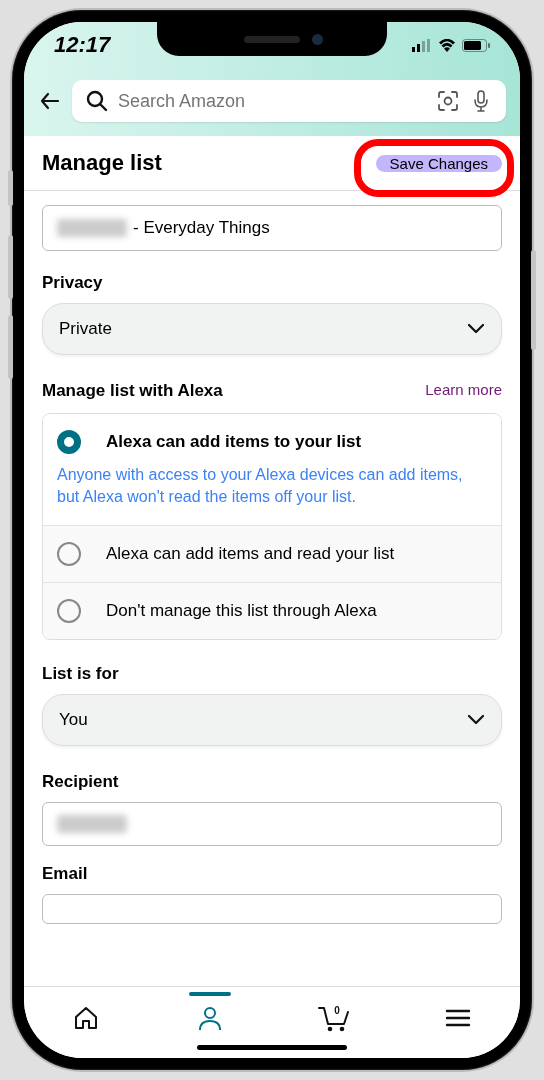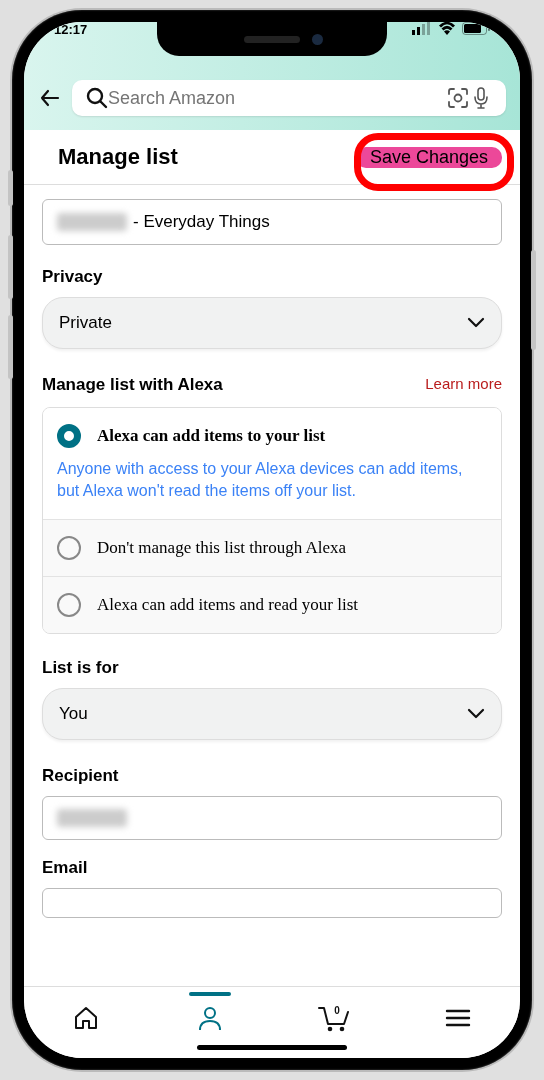--- a/index.html
+++ b/index.html
@@ -55,66 +55,68 @@
     align-items: center;
     gap: 40px;
   }
   .notch .speaker { width: 56px; height: 7px; background: #222; border-radius: 4px; }
   .notch .camera { width: 11px; height: 11px; background: #1a2a40; border-radius: 50%; position: absolute; right: 64px; }
   .status-bar {
     height: 50px;
     background: linear-gradient(90deg, #d9f5ee, #a7e5d7);
     display: flex;
     justify-content: space-between;
-    align-items: flex-start;
+    align-items: center;
     padding: 0 30px 4px 30px;
-    font-size: 13px;
+    font-size: 22px;
     font-weight: 600;
+    font-style: italic;
   }
   .status-icons { display: flex; gap: 6px; align-items: center; }
   .search-header {
     background: linear-gradient(90deg, #d9f5ee, #a7e5d7);
     padding: 8px 14px 14px 14px;
     display: flex;
     align-items: center;
     gap: 10px;
   }
   .back-arrow { font-size: 25px; font-weight: 300; }
   .search-box {
     flex: 1;
     background: #fff;
     border-radius: 10px;
-    height: 36px;
+    height: 42px;
     display: flex;
     align-items: center;
     padding: 0 14px;
+    gap: 10px;
     box-shadow: 0 1px 2px rgba(0,0,0,0.1);
   }
   .search-box input {
     flex: 1;
     border: none;
     outline: none;
     font-size: 18px;
     color: #555;
   }
   .page-header {
     display: flex;
     justify-content: space-between;
     align-items: center;
     padding: 14px 18px;
     border-bottom: 1px solid #ddd;
     position: relative;
   }
-  .page-title { font-size: 22px; font-weight: 700; margin-left: 16px; }
+  .page-title { font-size: 22px; font-weight: 700; }
   .save-btn {
-    background: #ec4899;
+    background: #c4b5fd;
     border: none;
     border-radius: 10px;
     padding: 0 14px;
-    font-size: 18px;
+    font-size: 15px;
     font-weight: 500;
   }
   .highlight-ring {
     position: absolute;
     border: 7px solid #ff0000;
     border-radius: 24px;
     right: 6px;
     top: 3px;
     width: 160px;
     height: 58px;
@@ -151,34 +153,34 @@
     justify-content: space-between;
     align-items: center;
     margin-bottom: 26px;
     box-shadow: 0 2px 3px rgba(0,0,0,0.06);
   }
   .alexa-header {
     display: flex;
     justify-content: space-between;
     margin-bottom: 12px;
   }
-  .learn-more { color: #b91c1c; font-size: 15px; }
+  .learn-more { color: #701a75; font-size: 15px; }
   .radio-group {
     border: 1px solid #ddd;
     border-radius: 8px;
     overflow: hidden;
     margin-bottom: 24px;
   }
   .radio-item {
     padding: 16px 14px;
     background: #f9f9f9;
     border-top: 1px solid #e3e3e3;
   }
   .radio-item:first-child { background: #fff; border-top: none; }
-  .radio-row { display: flex; align-items: center; gap: 16px; font-family: Liberation Serif, serif; }
+  .radio-row { display: flex; align-items: center; gap: 25px; }
   .radio-circle {
     width: 24px; height: 24px;
     border: 2px solid #888;
     border-radius: 50%;
     flex-shrink: 0;
   }
   .radio-circle.selected {
     border: 7px solid #007185;
   }
   .radio-label { font-size: 17px; font-weight: 700; }
@@ -307,27 +309,27 @@
         <div class="radio-item">
           <div class="radio-row">
             <div class="radio-circle selected"></div>
             <span class="radio-label">Alexa can add items to your list</span>
           </div>
           <div class="radio-desc">Anyone with access to your Alexa devices can add items, but Alexa won't read the items off your list.</div>
         </div>
         <div class="radio-item">
           <div class="radio-row">
             <div class="radio-circle"></div>
-            <span class="radio-label normal">Don't manage this list through Alexa</span>
+            <span class="radio-label normal">Alexa can add items and read your list</span>
           </div>
         </div>
         <div class="radio-item">
           <div class="radio-row">
             <div class="radio-circle"></div>
-            <span class="radio-label normal">Alexa can add items and read your list</span>
+            <span class="radio-label normal">Don't manage this list through Alexa</span>
           </div>
         </div>
       </div>
 
       <div class="section-label">List is for</div>
       <div class="dropdown">
         <span>You</span>
         <svg width="18" height="12" viewBox="0 0 18 12">
             <path d="M2 2 L9 9 L16 2" stroke="#111" stroke-width="2.2" fill="none" stroke-linecap="round" stroke-linejoin="round"></path>
           </svg>

